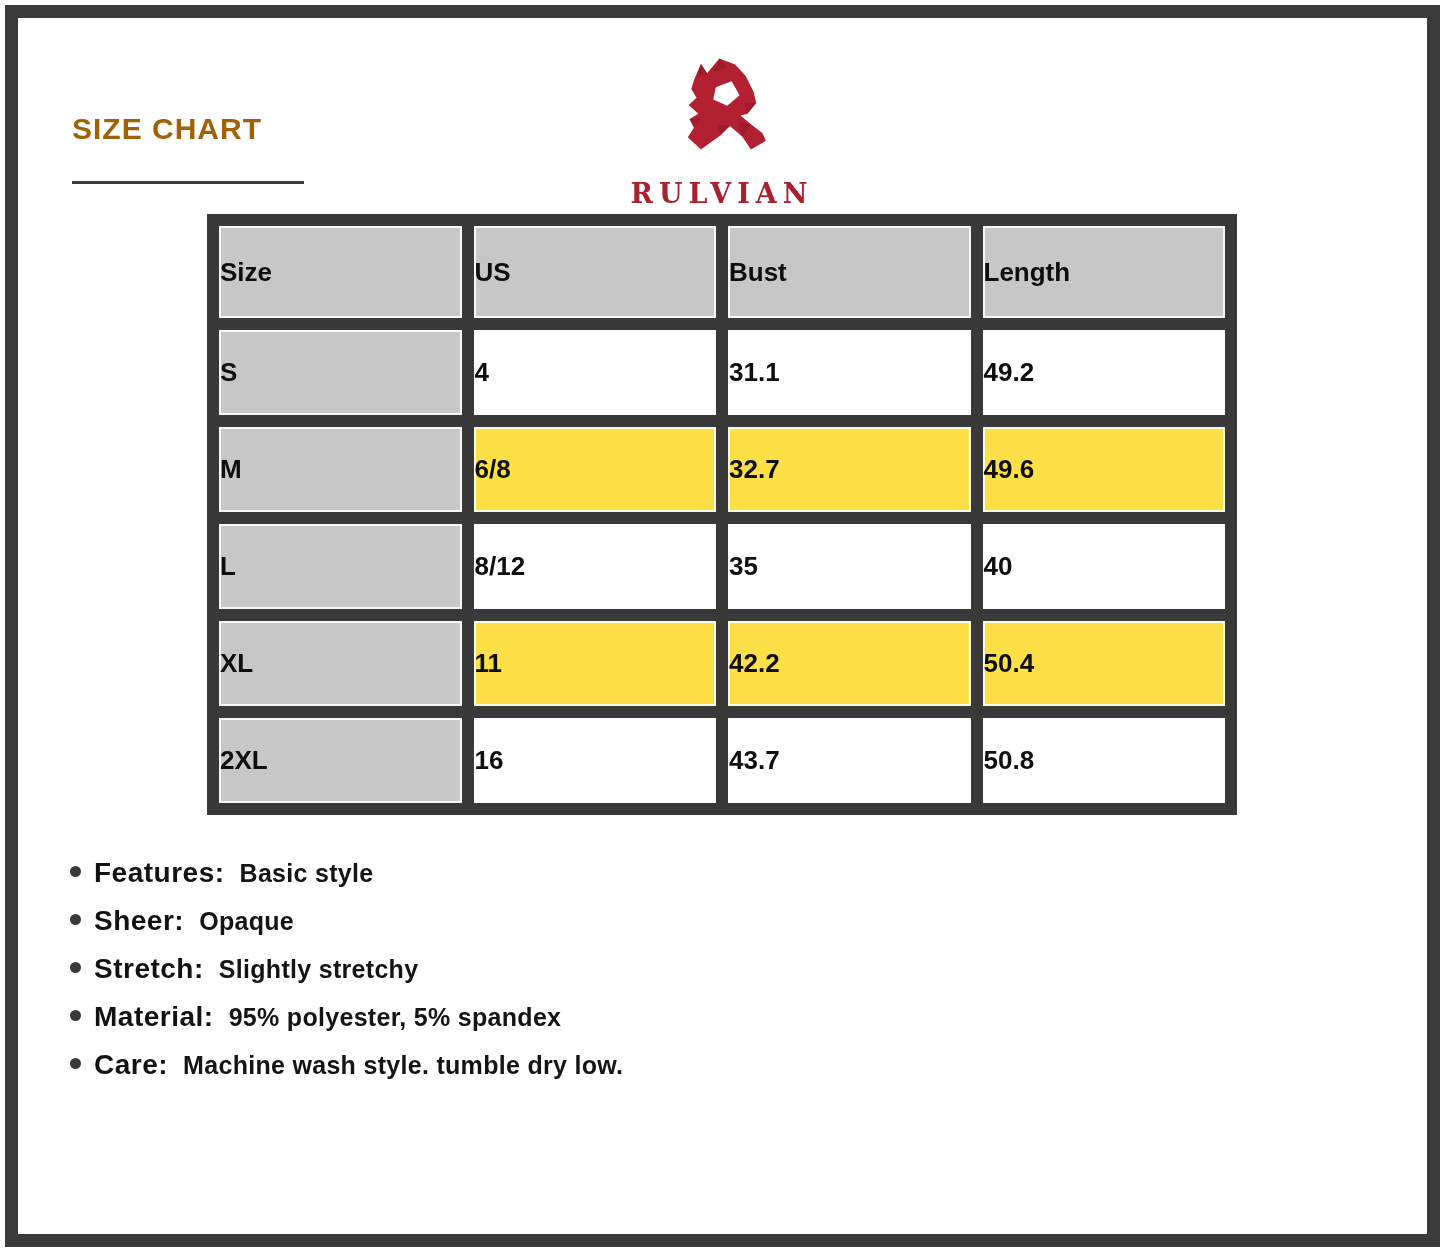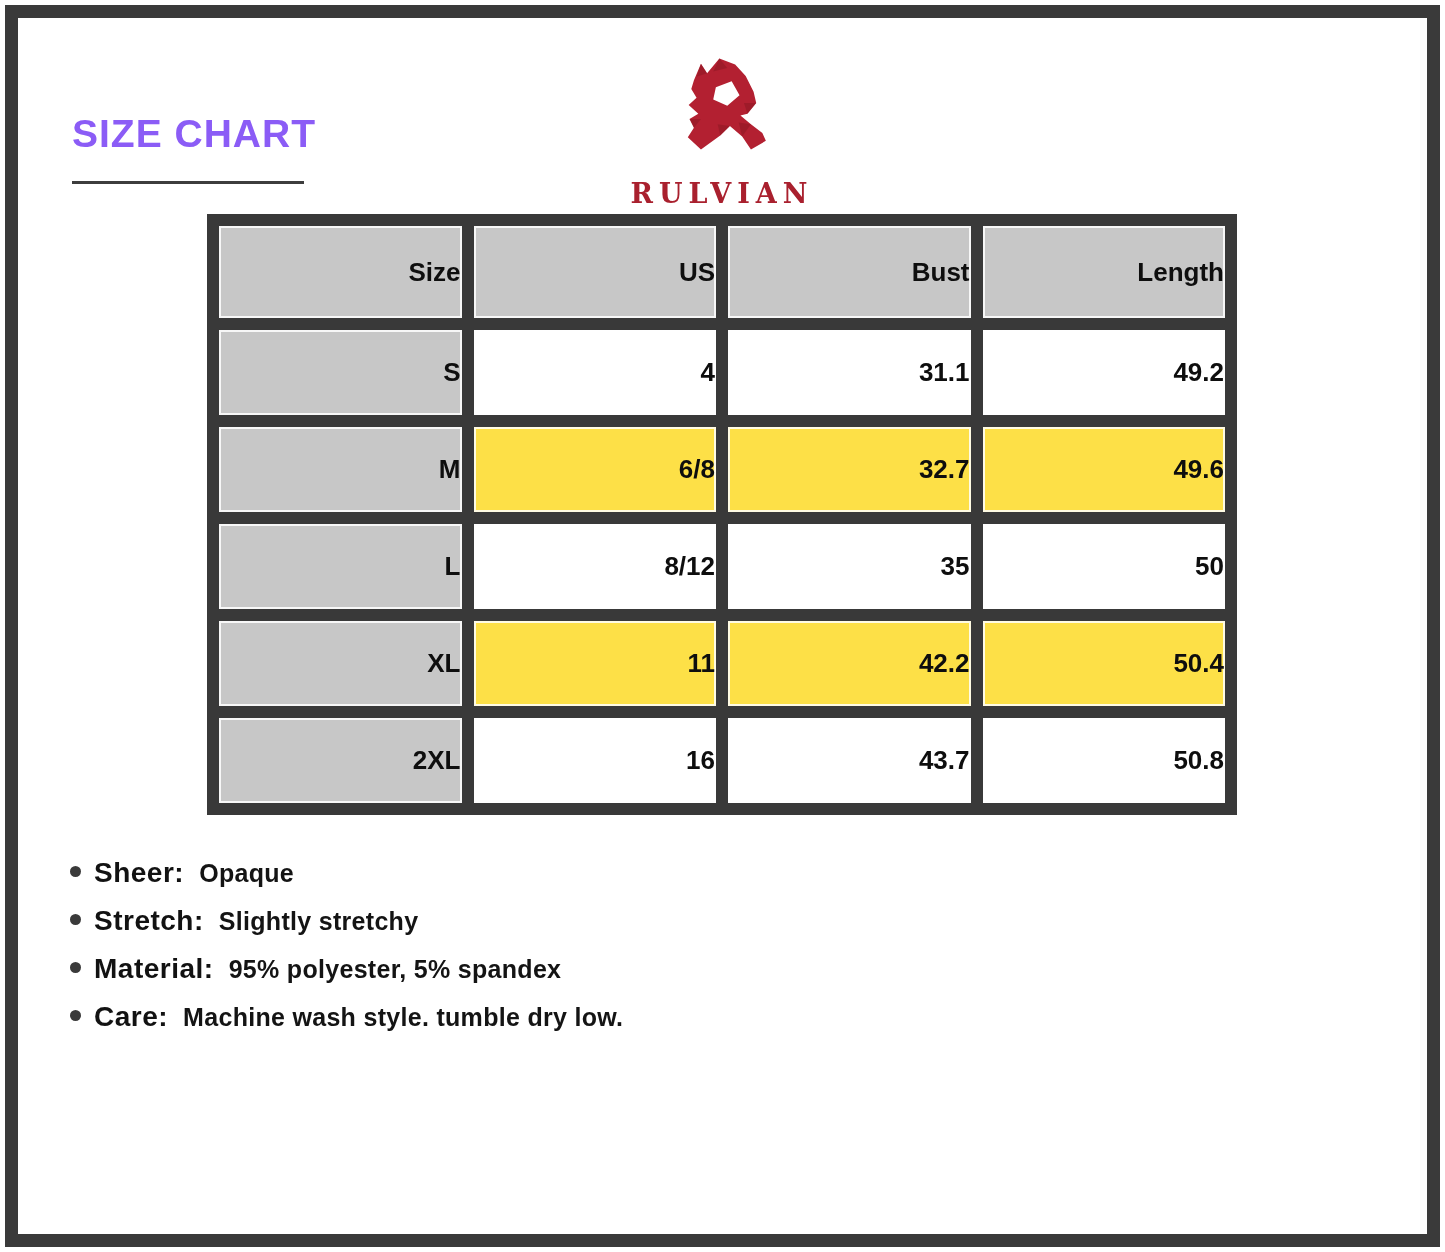--- a/index.html
+++ b/index.html
@@ -12,21 +12,21 @@
   }
   .frame{
     position:absolute;
     left:5px;top:5px;right:5px;bottom:5px;
     border:13px solid #3a3a3a;
     pointer-events:none;
   }
   
   .page-title{
     position:absolute;left:72px;top:112px;
-    font-size:39px;font-weight:bold;color:#8b5cf6;
+    font-size:30px;font-weight:bold;color:#a16207;
     letter-spacing:1px;
   }
   .title-underline{
     position:absolute;left:72px;top:181px;
     width:232px;height:3px;background:#3d3d3d;
   }
   
   .logo-block{
     position:absolute;left:612px;top:44px;width:220px;
     text-align:center;
@@ -43,21 +43,21 @@
     position:absolute;left:207px;top:214px;
     width:1030px;
     border-collapse:separate;border-spacing:0;
     border:6px solid #393939;
     table-layout:fixed;
     box-sizing:border-box;
   }
   .size-table th,.size-table td{
     border:6px solid #393939;
     box-sizing:border-box;
-    text-align:right;vertical-align:middle;
+    text-align:left;vertical-align:middle;
     font-weight:bold;font-size:26px;color:#0e0e0e;
     background:#ffffff;
     box-shadow:inset 0 0 0 2px rgba(255,255,255,.85);
     width:25%;
   }
   .size-table th{height:104px;background:#c7c7c7;}
   .size-table td{height:97px;}
   .size-table td.rowhead{background:#c7c7c7;}
   .size-table tr.shade td:not(.rowhead){background:#fde047;}
   
@@ -128,38 +128,43 @@
       <tr class="shade">
         <td class="rowhead">M</td>
         <td>6/8</td>
         <td>32.7</td>
         <td>49.6</td>
       </tr>
       <tr>
         <td class="rowhead">L</td>
         <td>8/12</td>
         <td>35</td>
-        <td>50</td>
+        <td>40</td>
       </tr>
       <tr class="shade">
         <td class="rowhead">XL</td>
         <td>11</td>
         <td>42.2</td>
         <td>50.4</td>
       </tr>
       <tr>
         <td class="rowhead">2XL</td>
         <td>16</td>
         <td>43.7</td>
         <td>50.8</td>
       </tr>
     </tbody>
   </table>
 
   <div class="spec-list">
+    <div class="spec-item">
+      <span class="bullet-dot"></span>
+      <span class="spec-label">Features:</span>
+      <span class="spec-value">Basic style</span>
+    </div>
     <div class="spec-item">
       <span class="bullet-dot"></span>
       <span class="spec-label">Sheer:</span>
       <span class="spec-value">Opaque</span>
     </div>
     <div class="spec-item">
       <span class="bullet-dot"></span>
       <span class="spec-label">Stretch:</span>
       <span class="spec-value">Slightly stretchy</span>
     </div>

